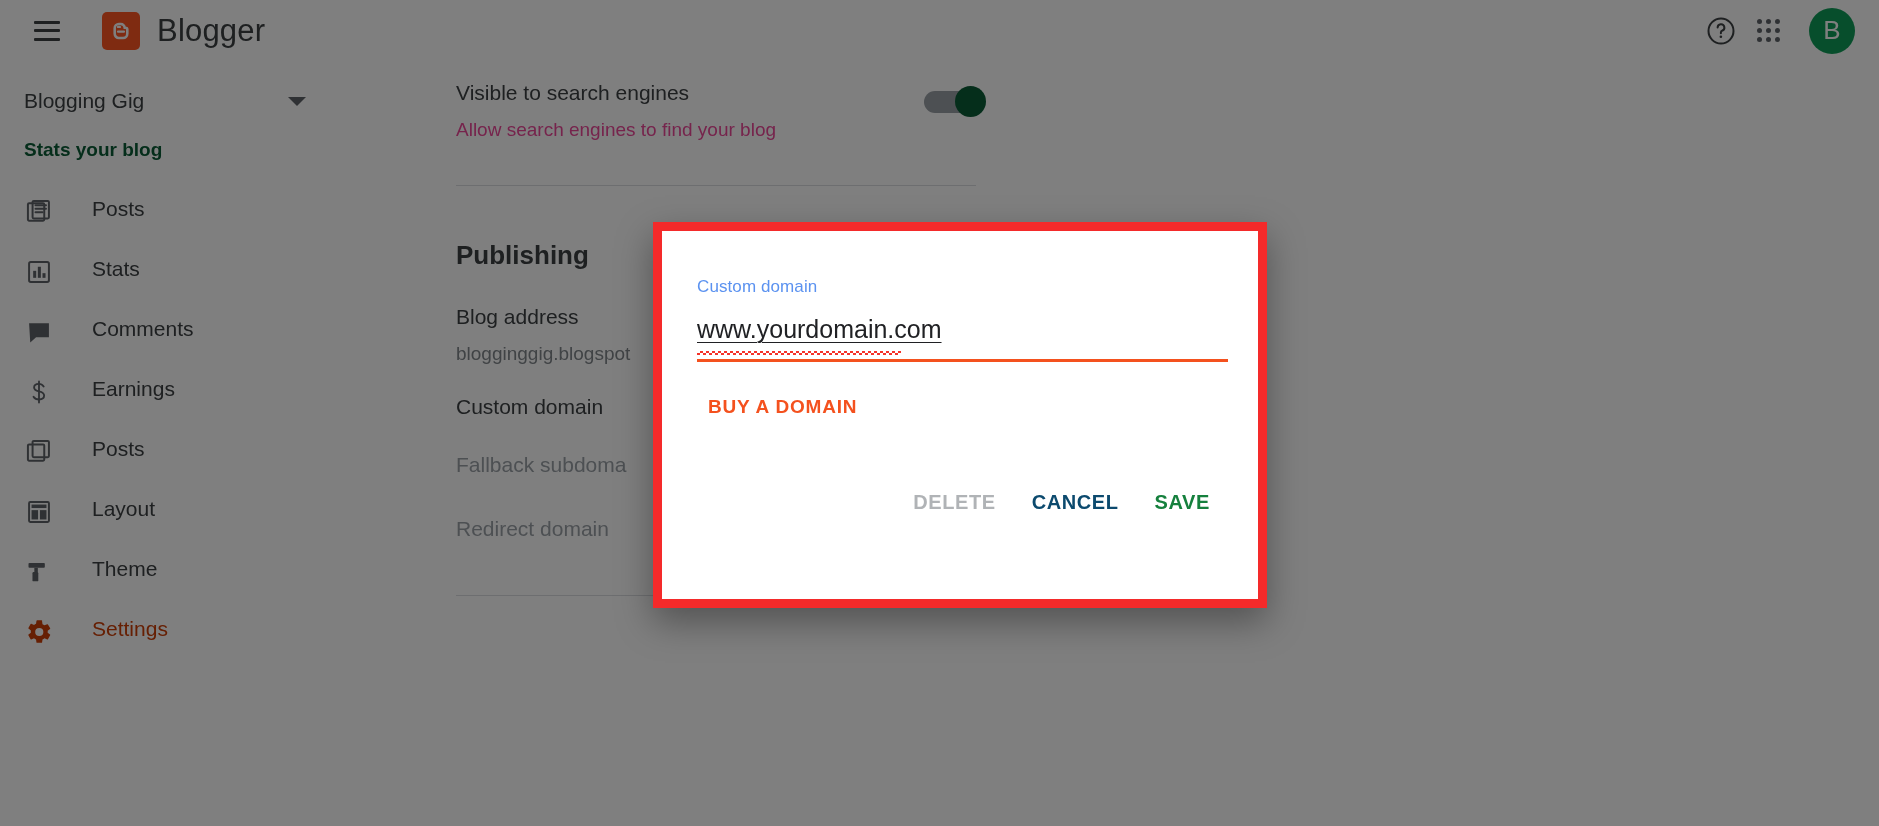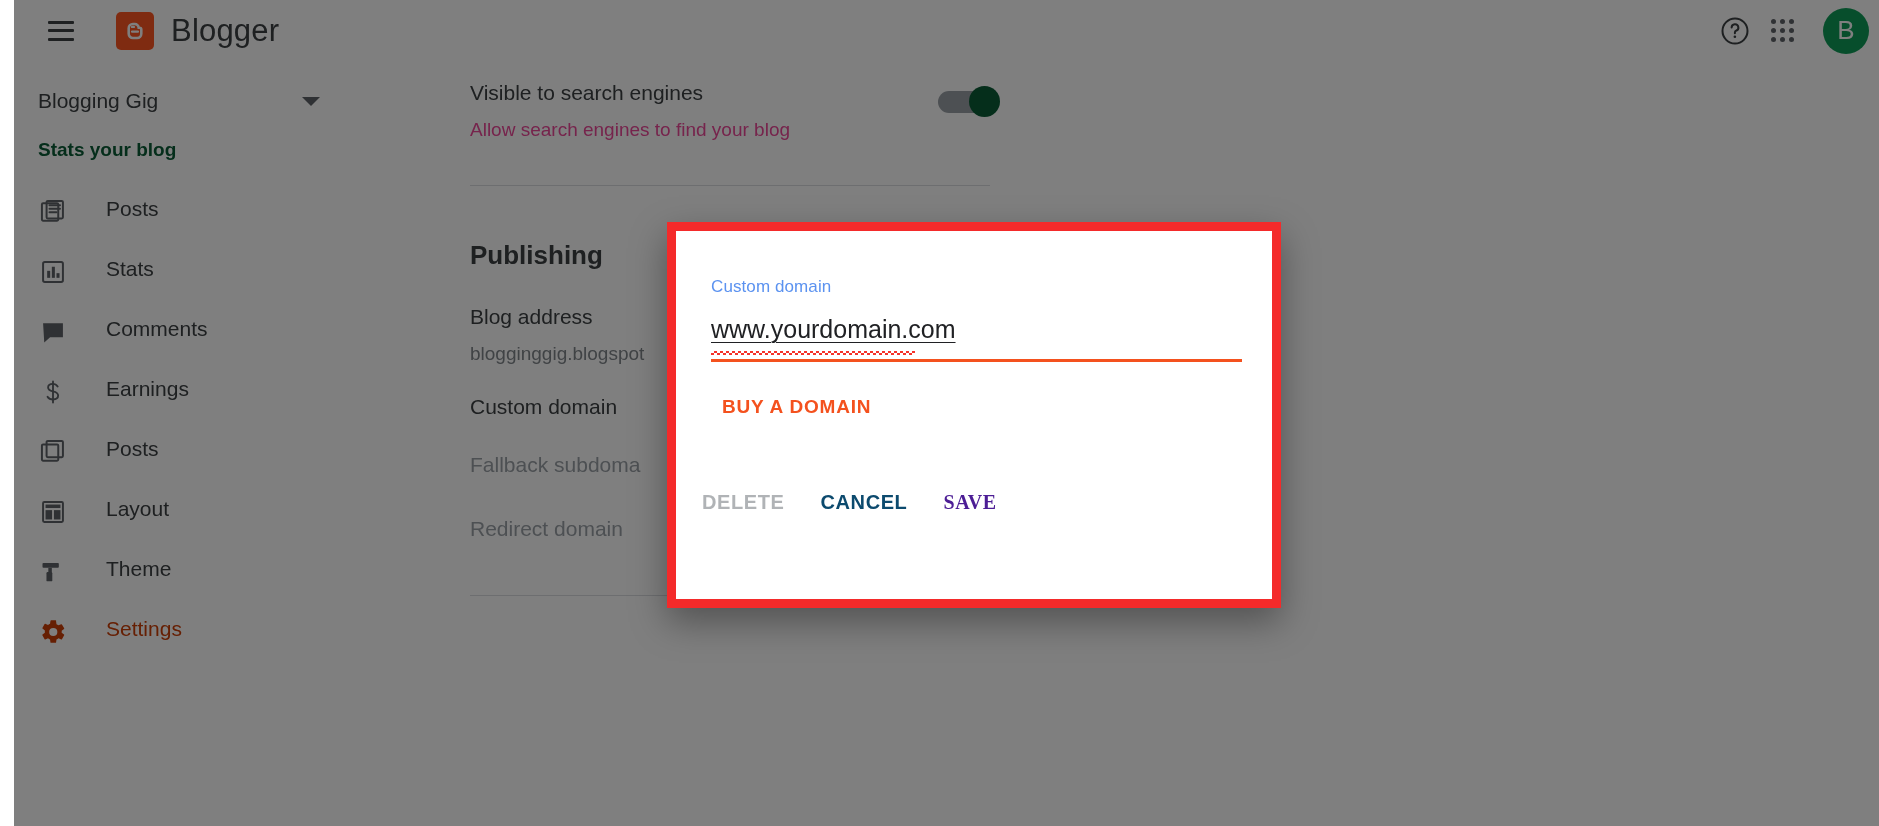--- a/index.html
+++ b/index.html
@@ -10,21 +10,20 @@
     overflow: hidden;
     background: #ffffff;
     font-family: "Liberation Sans", sans-serif;
   }
 
   #root {
     position: relative;
     width: 1790px;
     height: 826px;
     background: #ffffff;
-    margin-left: 14px;
   }
 
   
   .topbar {
     position: absolute;
     top: 0; left: 0;
     width: 1879px;
     height: 61px;
     background: #ffffff;
     display: flex;
@@ -308,37 +307,38 @@
     font-weight: bold;
     color: #f4511e;
     letter-spacing: 0.8px;
     cursor: pointer;
   }
   .modal-actions {
     position: absolute;
     left: 0; right: 24px;
     top: 250px;
     display: flex;
+    justify-content: flex-end;
     align-items: center;
     gap: 0px;
     padding-left: 8px;
   }
   .dlg-btn {
     font-size: 20px;
     font-weight: bold;
     letter-spacing: 0.6px;
     padding: 10px 18px;
     cursor: pointer;
     background: none;
     border: none;
     font-family: "Liberation Sans", sans-serif;
   }
   .dlg-btn.delete  { color: #b0b3b6; cursor: default; }
   .dlg-btn.cancel  { color: #0c4a6e; }
-  .dlg-btn.save    { color: #4c1d95; margin-right: 6px; font-family: Liberation Serif, serif; }
+  .dlg-btn.save    { color: #15803d; margin-right: 6px; }
 </style>
 </head>
 <body>
 
 <div id="root">
 
   <div class="topbar">
     <div class="hamburger">
       <span></span>
       <span></span>

